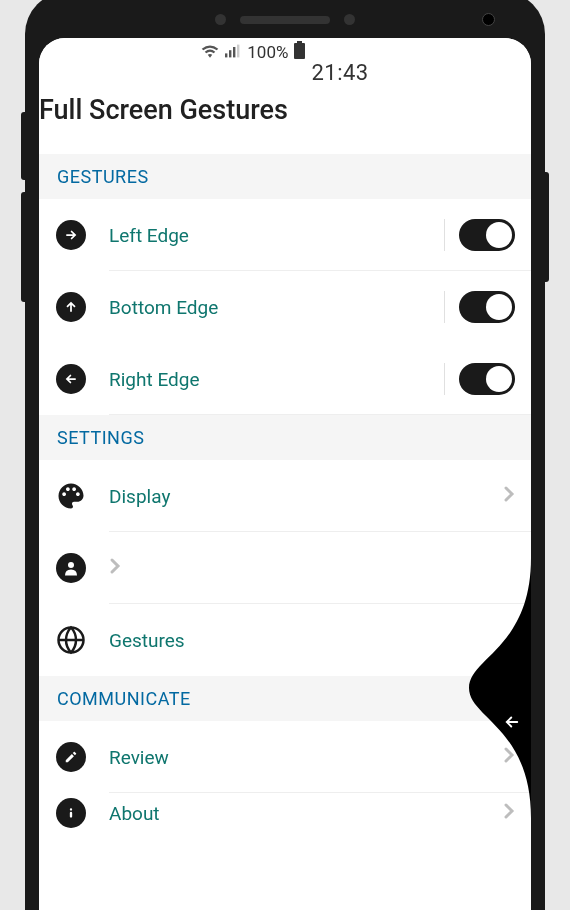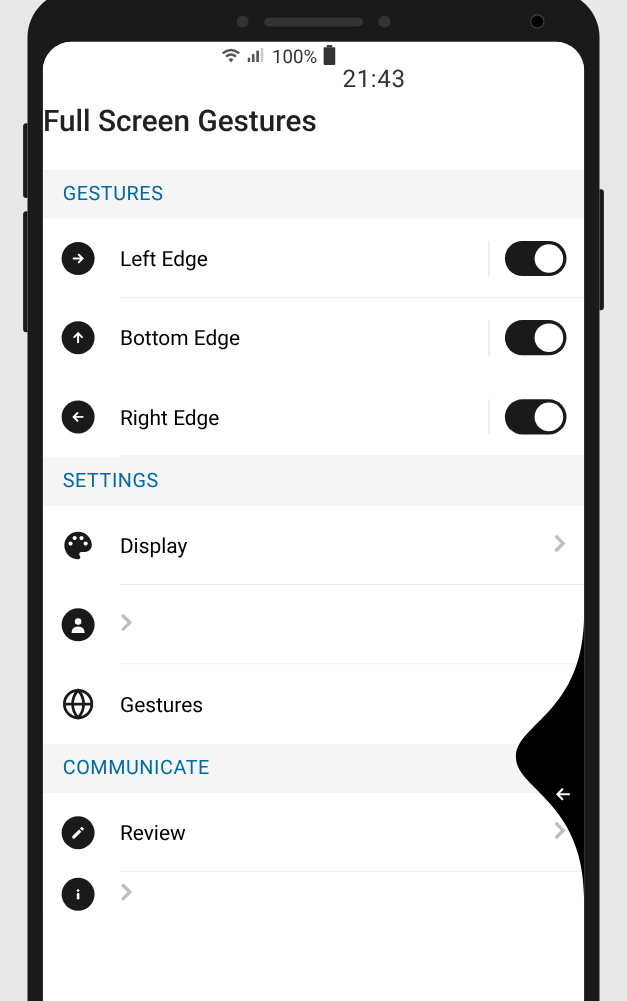--- a/index.html
+++ b/index.html
@@ -100,21 +100,21 @@
     .row .icon-wrap {
       width: 36px;
       height: 36px;
       display: flex;
       align-items: center;
       justify-content: center;
       margin-right: 20px;
     }
     .row .label {
       font-size: 19px;
-      color: #000000;
+      color: #0f766e;
       flex: 1;
     }
     .divider {
       position: absolute;
       bottom: 0;
       left: 70px;
       right: 0;
       height: 1px;
       background: #eeeeee;
     }
@@ -319,20 +319,21 @@
 
     <div class="row" style="height:40px">
       <div class="icon-wrap">
           <div class="circle-icon">
         <svg width="14" height="14" viewBox="0 0 24 24" fill="white">
               <circle cx="12" cy="6" r="2"></circle>
               <rect x="10" y="10" width="4" height="10" rx="2"></rect>
             </svg>
       </div>
         </div>
+      <div class="label">About</div>
       <span class="chevron">
         <svg width="12" height="18" viewBox="0 0 12 18" fill="none" stroke="#bdbdbd" stroke-width="3" stroke-linecap="round">
             <path d="M3 3l6 6-6 6"></path>
           </svg>
       </span>
     </div>
 
     <div class="edge-panel">
       <svg width="72" height="260" viewBox="0 0 72 260">
         <path d="M72 0 C 72 90, 10 100, 10 130 C 10 160, 72 170, 72 260 L72 260 L72 0 Z" fill="#000"></path>

